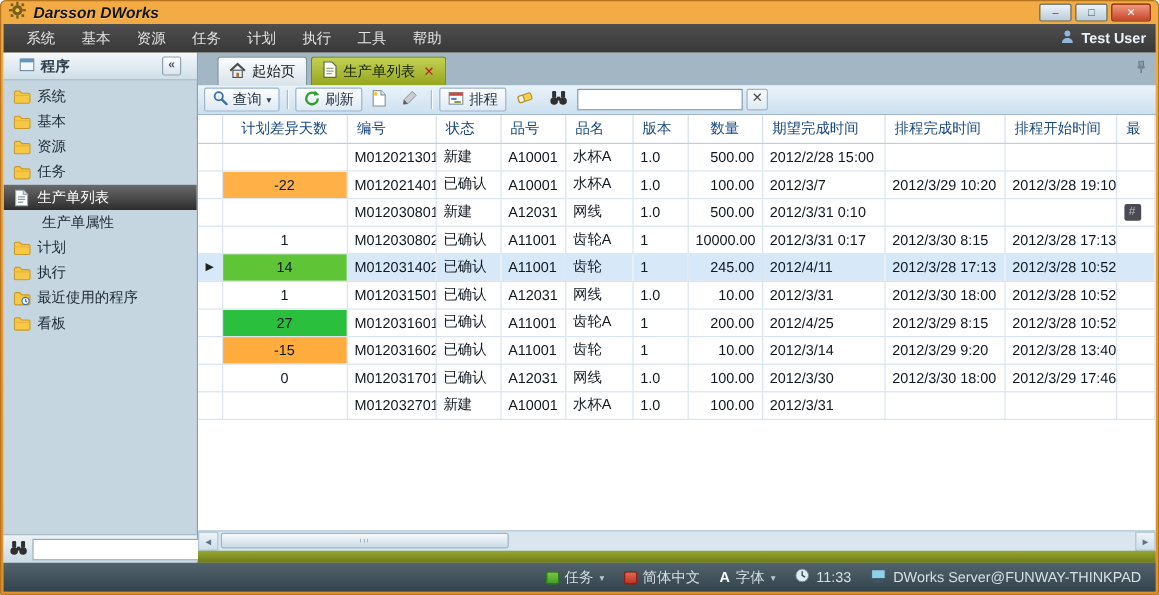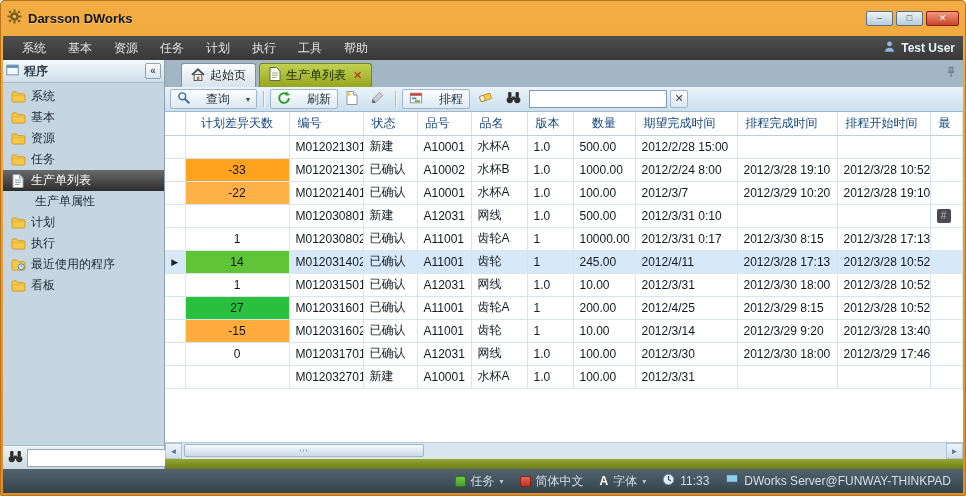--- a/index.html
+++ b/index.html
@@ -1,74 +1,74 @@
 <!DOCTYPE html>
 <html><head>
 <meta charset="utf-8">
 <style>
   html,body{margin:0;padding:0;background:#FFF;}
   *{box-sizing:border-box;}
   body{width:966px;height:496px;font-family:"Liberation Sans","DejaVu Sans",sans-serif;font-size:12px;}
   .window{width:966px;height:496px;background:linear-gradient(#F3AC44,#E08E28);border-radius:5px 5px 2px 2px;display:flex;flex-direction:column;overflow:hidden;box-shadow:inset 0 0 0 1px #B5741D;}
 
   
-  .titlebar{height:36px;display:flex;align-items:center;padding:0 7px;gap:6px;flex:none;}
+  .titlebar{height:20px;display:flex;align-items:center;padding:0 7px;gap:6px;flex:none;font-style:italic;}
   .title-text{font-weight:bold;font-size:13px;color:#151515;flex:1;text-shadow:0 1px 0 rgba(255,255,255,.3);}
   .winbtns{display:flex;gap:3px;align-items:center;}
   .winbtn{width:27px;height:15px;border:1px solid #58707F;border-radius:2px;background:linear-gradient(#ECF3F8,#B9CCDB);color:#35505F;font-size:9px;line-height:13px;text-align:center;}
   .winbtn.close{width:33px;background:linear-gradient(#F09A80,#C8442B);border-color:#7E1F0E;color:#FFF;font-weight:bold;}
 
   
   .menubar{height:24px;margin:0 3px;background:linear-gradient(#4E4E4E,#383838);display:flex;align-items:center;padding:0 8px;color:#E4E4E4;flex:none;}
   .menu-item{padding:4px 11px;cursor:default;}
   .menu-user{margin-left:auto;display:flex;align-items:center;gap:5px;color:#EAF2FA;font-weight:bold;}
 
   
   .content{flex:1;margin:0 3px;display:flex;min-height:0;background:#C6D6E1;}
 
   
   .sidebar{width:162px;flex:none;display:flex;flex-direction:column;background:#C6D6E1;border-right:1px solid #8CA2B0;}
-  .sb-header{height:23px;flex:none;display:flex;align-items:center;gap:5px;padding:0 3px;background:linear-gradient(#F4F8FB,#CFDEE8);border-bottom:1px solid #A9BDC9;font-weight:bold;color:#2E3E4A;}
+  .sb-header{height:23px;flex:none;display:flex;align-items:center;gap:5px;padding:0 13px;background:linear-gradient(#F4F8FB,#CFDEE8);border-bottom:1px solid #A9BDC9;font-weight:bold;color:#2E3E4A;}
   .sb-collapse{margin-left:auto;width:16px;height:16px;border:1px solid #8FA4B2;background:linear-gradient(#FFF,#D8E4EC);border-radius:2px;text-align:center;line-height:13px;font-size:10px;color:#456;font-weight:bold;}
   .sb-items{flex:1;padding-top:3px;overflow:hidden;}
   .sb-item{height:21px;display:flex;align-items:center;gap:5px;padding:0 4px 0 7px;color:#1C2830;cursor:default;white-space:nowrap;}
   .sb-item.indent{padding-left:32px;}
   .sb-item.selected{background:linear-gradient(#6A6A6A,#2D2D2D);color:#FFF;}
   .sb-ic{width:16px;height:15px;display:flex;align-items:center;justify-content:center;flex:none;}
   .sb-search{height:24px;flex:none;display:flex;align-items:center;gap:4px;padding:0 5px;background:linear-gradient(#EDF3F7,#CAD9E3);border-top:1px solid #A9BDC9;}
   .sb-search-input{flex:1;height:18px;border:1px solid #93A8B8;background:#FFF;padding:0 4px;font-size:12px;font-family:inherit;}
   .sb-search-x{color:#50606A;font-weight:bold;font-size:12px;padding:0 2px;}
 
   
   .main{flex:1;display:flex;flex-direction:column;min-width:0;background:#A2B6C3;}
   .tabstrip{height:27px;flex:none;display:flex;align-items:flex-end;padding:3px 6px 0 16px;gap:3px;background:#A2B6C3;}
   .tab{height:24px;display:flex;align-items:center;gap:5px;padding:0 9px;border:1px solid #7E93A1;border-bottom:none;border-radius:3px 3px 0 0;background:linear-gradient(#FCFDFE,#D8E3EB);color:#222;cursor:default;}
   .tab.active{background:linear-gradient(#C3D152,#96A61E);border-color:#76851B;color:#14220A;}
   .tab-close{color:#C01D1D;font-weight:bold;font-size:11px;margin-left:2px;}
   .tab-tools{margin-left:auto;align-self:center;padding-bottom:3px;opacity:.85;}
 
   
   .toolbar{height:25px;flex:none;display:flex;align-items:center;gap:3px;padding:0 5px;background:linear-gradient(#E9F3FA,#CDE0EF);border-bottom:1px solid #A2B8C8;}
-  .tbtn{display:flex;align-items:center;gap:16px;height:20px;padding:0 6px;border:1px solid #9FB6CB;border-radius:2px;background:linear-gradient(#FDFEFF,#DDE9F3);color:#1A2A3A;cursor:default;}
+  .tbtn{display:flex;align-items:center;gap:4px;height:20px;padding:0 6px;border:1px solid #9FB6CB;border-radius:2px;background:linear-gradient(#FDFEFF,#DDE9F3);color:#1A2A3A;cursor:default;}
   .tbtn-flat{display:flex;align-items:center;height:20px;padding:0 4px;border:1px solid transparent;border-radius:2px;cursor:default;}
   .tb-sep{width:1px;height:16px;background:#A8BCCB;margin:0 3px;box-shadow:1px 0 0 #F4F9FC;}
   .tb-input{width:138px;height:18px;border:1px solid #7E9AB2;padding:0 4px;font-size:12px;font-family:inherit;}
   .tb-clear{width:18px;height:18px;border:1px solid #9FB6CB;background:linear-gradient(#FDFEFF,#DDE9F3);border-radius:2px;color:#444;font-weight:bold;font-size:11px;line-height:15px;text-align:center;}
   .caret{font-size:8px;color:#345;}
 
   
   .gridwrap{flex:1;background:#FFF;overflow:hidden;min-height:0;}
   table.grid{border-collapse:collapse;table-layout:fixed;width:797px;}
   .grid th{height:23px;font-weight:normal;color:#17477E;border-right:1px solid #D4E0EA;border-bottom:1px solid #BFCEDB;padding:0 8px;text-align:left;white-space:nowrap;overflow:hidden;background:#FFF;}
   .grid td{height:23px;padding:0 6px;border-right:1px solid #D9E4EE;border-bottom:1px solid #D9E4EE;color:#101820;white-space:nowrap;overflow:hidden;}
   .grid th.ind,.grid td.ind{padding:0;text-align:center;}
   .grid td.ind{font-size:9px;color:#222;}
   .grid th.c-diff,.grid td.c-diff{text-align:center;}
   .grid th.c-qty{text-align:center;}
-  .grid td.c-num{margin-left:45px;}
+  .grid td.c-num{text-align:right;margin-left:45px;}
   .grid tr.sel td{background:#D7E9F8;}
   .marker{display:inline-block;width:14px;height:14px;background:#4A4A52;color:#B8B8C2;font-size:10px;line-height:14px;text-align:center;border-radius:2px;vertical-align:middle;}
 
   
   .hscroll{height:17px;flex:none;display:flex;background:#D9E6F0;border-top:1px solid #B9CBD9;}
   .hs-btn{width:17px;height:100%;display:flex;align-items:center;justify-content:center;color:#5E7488;font-size:8px;background:linear-gradient(#EEF4F9,#CFDEEA);border:1px solid #AFC3D2;}
   .hs-track{flex:1;position:relative;}
   .hs-thumb{position:absolute;left:2px;top:1px;bottom:2px;width:240px;background:linear-gradient(#F7FAFC,#CADAE7);border:1px solid #9FB4C4;border-radius:2px;}
   .hs-thumb::after{content:"";position:absolute;left:50%;top:4px;bottom:4px;width:8px;margin-left:-4px;background:repeating-linear-gradient(90deg,#9FB4C4 0 1px,transparent 1px 3px);}
 
@@ -369,34 +369,20 @@
                 <td class="c-diff"></td>
                 <td>M012021301</td>
                 <td>新建</td>
                 <td>A10001</td>
                 <td>水杯A</td>
                 <td>1.0</td>
                 <td class="c-num">500.00</td>
                 <td>2012/2/28 15:00</td>
                 <td></td>
                 <td></td>
-                <td></td>
-              </tr>
-              <tr>
-                <td class="ind"></td>
-                <td class="c-diff" style="background: rgb(255, 162, 30);">-33</td>
-                <td>M012021302</td>
-                <td>已确认</td>
-                <td>A10002</td>
-                <td>水杯B</td>
-                <td>1.0</td>
-                <td class="c-num">1000.00</td>
-                <td>2012/2/24 8:00</td>
-                <td>2012/3/28 19:10</td>
-                <td>2012/3/28 10:52</td>
                 <td></td>
               </tr>
               <tr>
                 <td class="ind"></td>
                 <td class="c-diff" style="background: rgb(255, 177, 72);">-22</td>
                 <td>M012021401</td>
                 <td>已确认</td>
                 <td>A10001</td>
                 <td>水杯A</td>
                 <td>1.0</td>

